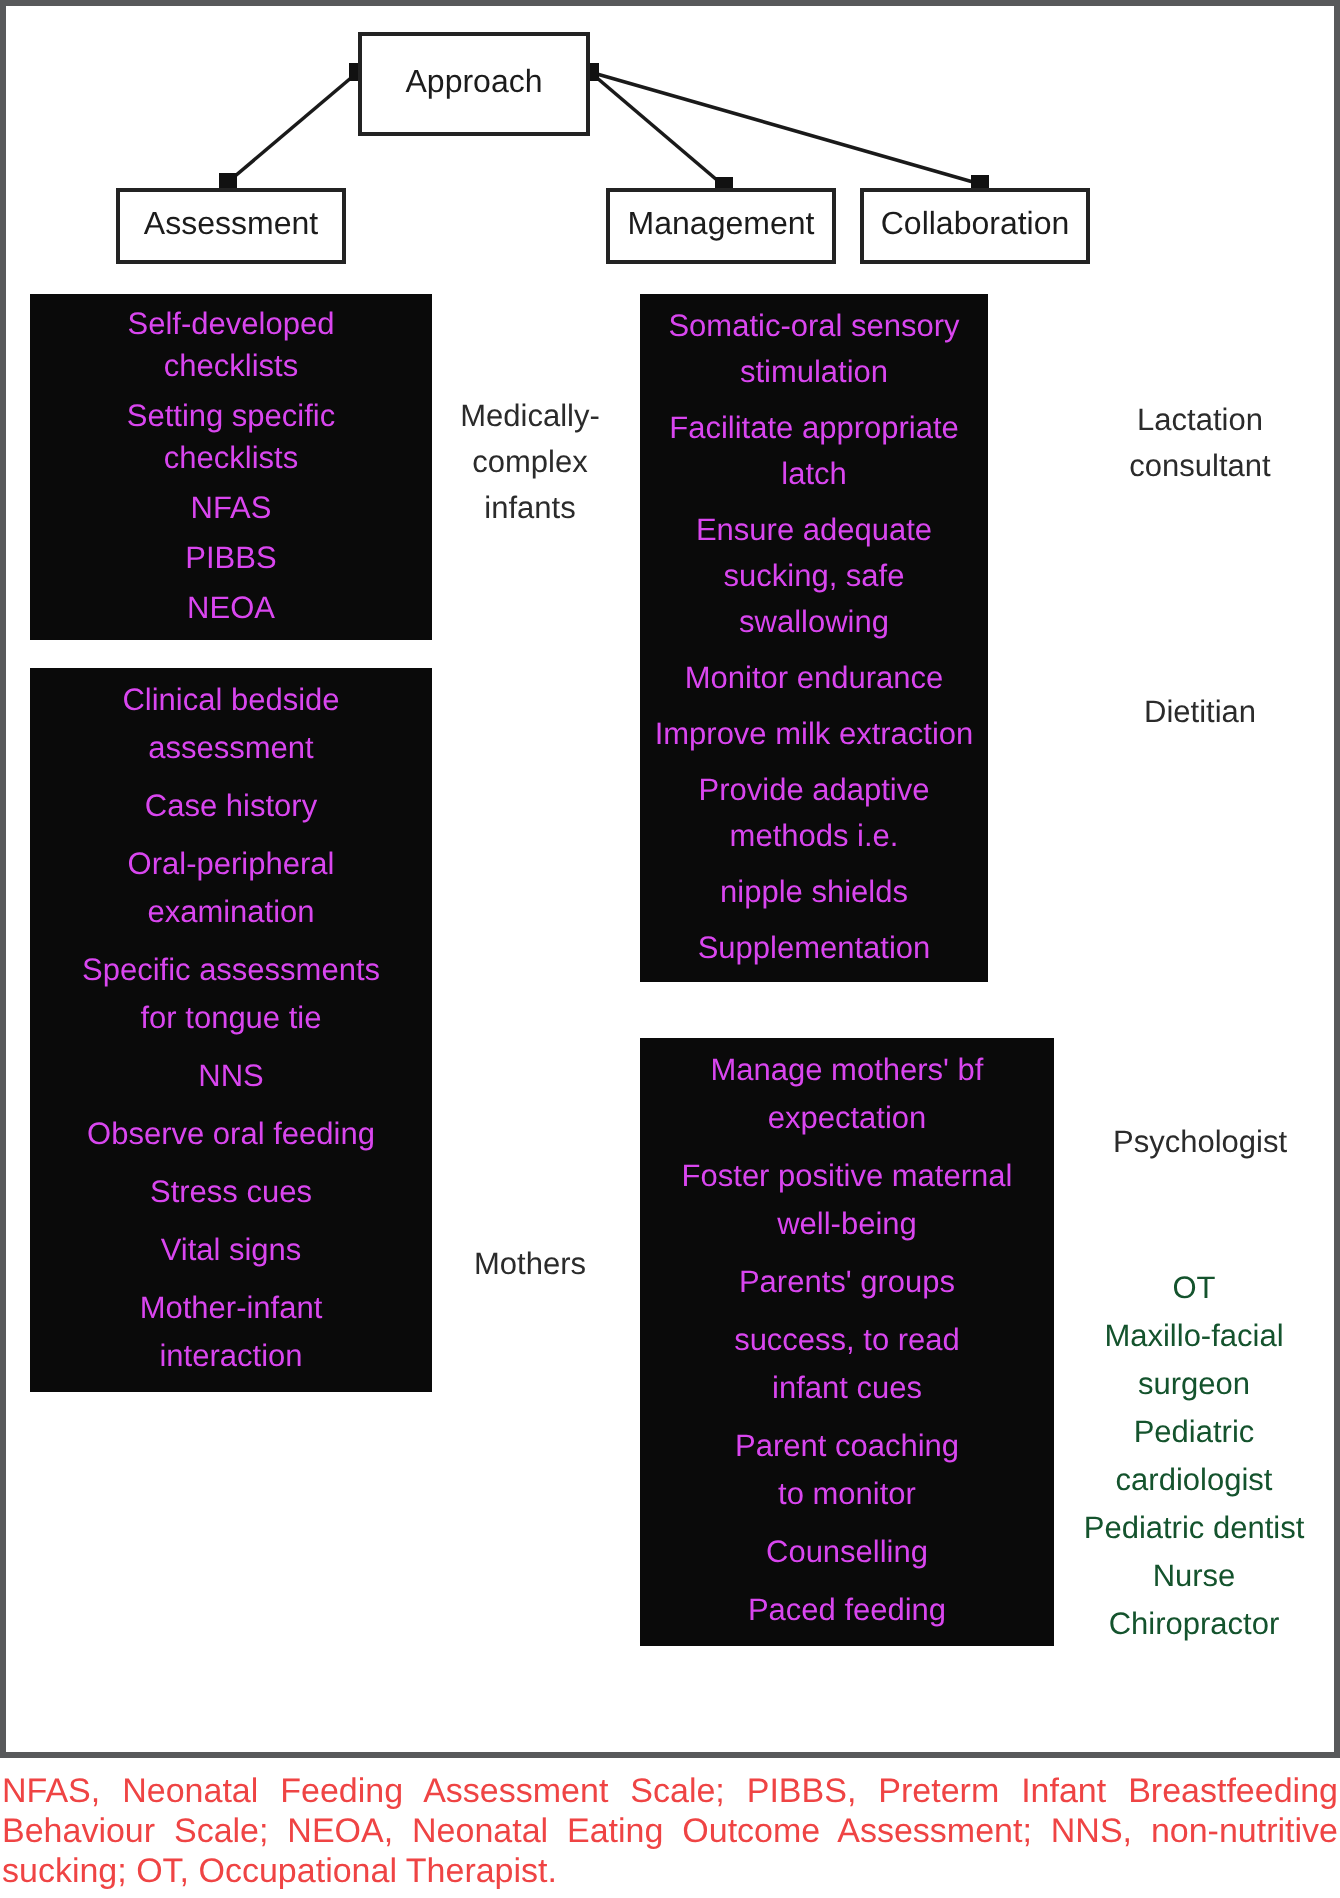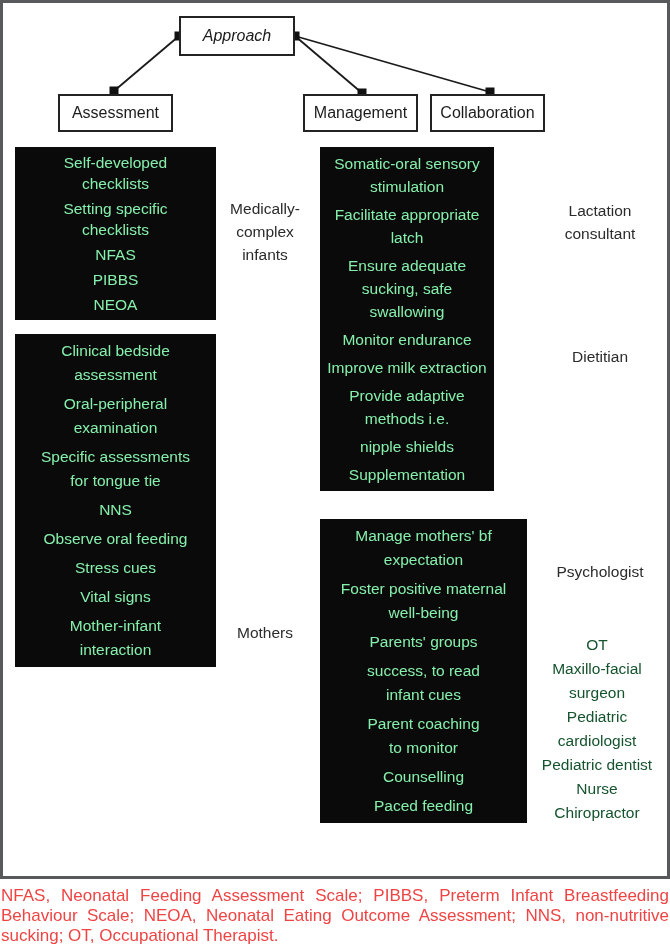--- a/index.html
+++ b/index.html
@@ -6,26 +6,26 @@
   body{width:670px;height:949px;font-family:"Liberation Sans",sans-serif;-webkit-font-smoothing:antialiased;}
   .canvas{position:relative;width:670px;height:949px;background:#ffffff;overflow:hidden;}
 
   .frame{position:absolute;left:0;top:0;width:670px;height:879px;border:3px solid #58595b;box-sizing:border-box;background:#ffffff;}
 
   .connectors{position:absolute;left:0;top:0;width:670px;height:879px;pointer-events:none;}
 
   .node{position:absolute;box-sizing:border-box;border:2px solid #232323;background:#ffffff;
         display:flex;align-items:center;justify-content:center;
         font-size:16px;color:#1c1c1c;text-align:center;}
-  .node-approach{left:179px;top:16px;width:116px;height:40px;font-style:italic;}
+  .node-approach{left:179px;top:16px;width:116px;height:52px;}
   .node-assessment{left:58px;top:94px;width:115px;height:38px;}
   .node-management{left:303px;top:94px;width:115px;height:38px;}
   .node-collaboration{left:430px;top:94px;width:115px;height:38px;}
 
-  .bbox{position:absolute;box-sizing:border-box;background:#0a0a0a;color:#86efac;
+  .bbox{position:absolute;box-sizing:border-box;background:#0a0a0a;color:#d946ef;
         text-align:center;padding:5px 4px;font-size:15.5px;}
   .bbox .item{white-space:pre-line;}
   .bbox .item:last-child{margin-bottom:0;}
   .box-a1{left:15px;top:147px;width:201px;}
   .box-a2{left:15px;top:334px;width:201px;}
   .box-m1{left:320px;top:147px;width:174px;}
   .box-m2{left:320px;top:519px;width:207px;}
   .lh21 .item{line-height:21px;margin-bottom:4px;}
   .lh23 .item{line-height:23px;margin-bottom:5px;}
   .lh24 .item{line-height:24px;margin-bottom:5px;}
@@ -78,20 +78,21 @@
       <div class="item">NEOA</div>
     </div>
 
   <div class="slabel label-infants">Medically-
 complex
 infants</div>
 
   <div class="bbox box-a2 lh24">
       <div class="item">Clinical bedside
 assessment</div>
+      <div class="item">Case history</div>
       <div class="item">Oral-peripheral
 examination</div>
       <div class="item">Specific assessments
 for tongue tie</div>
       <div class="item">NNS</div>
       <div class="item">Observe oral feeding</div>
       <div class="item">Stress cues</div>
       <div class="item">Vital signs</div>
       <div class="item">Mother-infant
 interaction</div>

